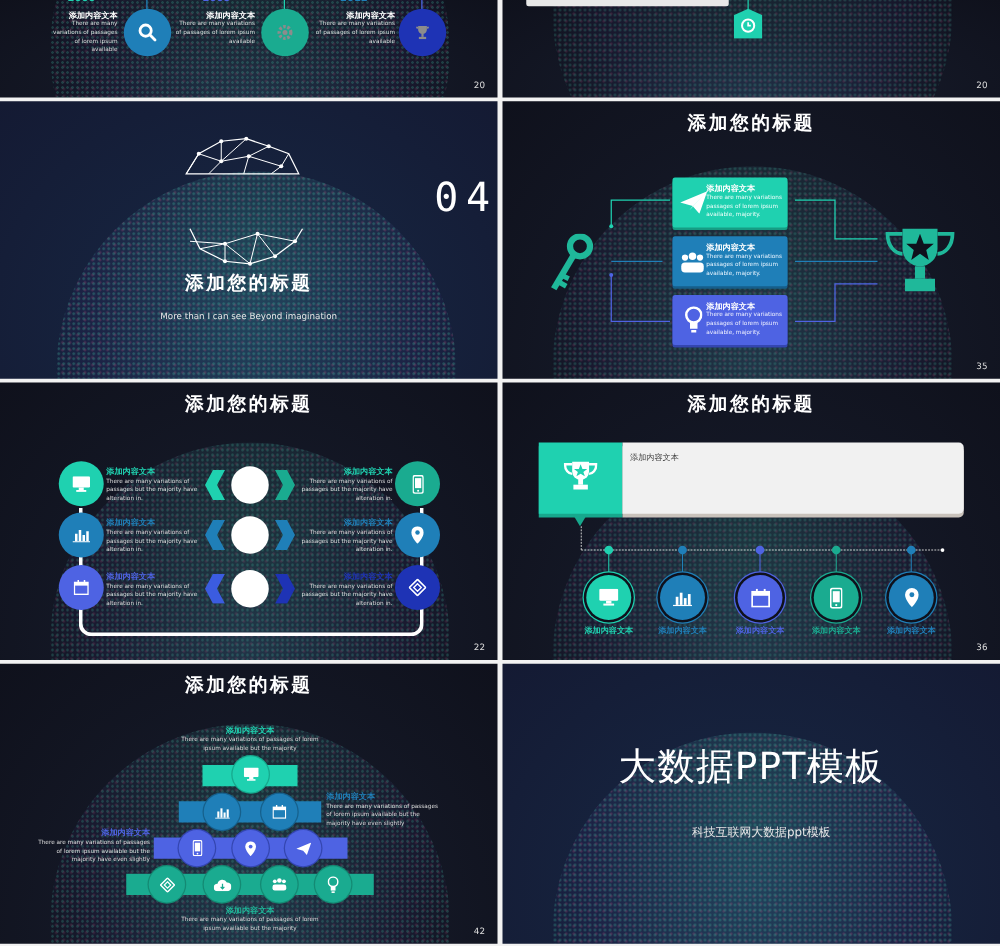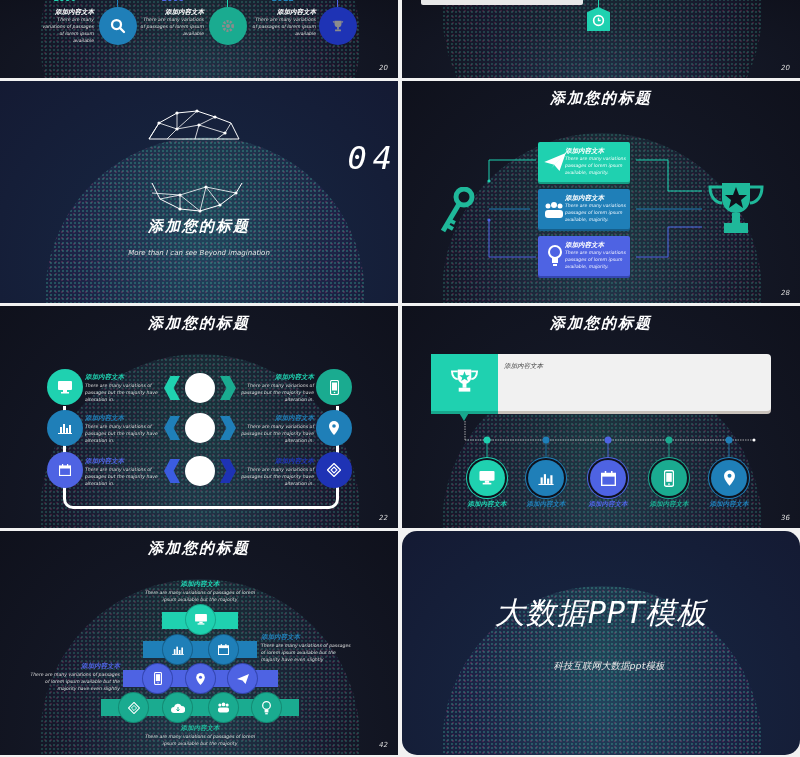--- a/index.html
+++ b/index.html
@@ -1,19 +1,19 @@
 <!DOCTYPE html>
 <html><head>
 <meta charset="utf-8">
 <style>
   html, body { margin:0; padding:0; }
   body { width:800px; height:757px; background:#f2f2f2; position:relative; overflow:hidden;
          font-family:"DejaVu Sans", "Liberation Sans", sans-serif; }
   .slide { position:absolute; overflow:hidden; color:#fff;
-    background: radial-gradient(ellipse at 50% 95%, #1c2a3c 0%, #141826 45%, #0f111c 100%); font-style: italic; }
+    background: radial-gradient(ellipse at 50% 95%, #1c2a3c 0%, #141826 45%, #0f111c 100%); }
   .slide.blue { background: radial-gradient(ellipse at 50% 80%, #1b3150 0%, #16223d 45%, #141a33 100%); }
   .globe { position:absolute; border-radius:50%; pointer-events:none;
     background:
       radial-gradient(circle, rgba(70,200,170,0.30) 0.8px, transparent 1.3px) 0 0/4px 4px,
       radial-gradient(circle, rgba(220,90,140,0.22) 0.9px, transparent 1.4px) 2px 2px/6px 6px,
       radial-gradient(ellipse at 50% 20%, rgba(60,150,140,0.25), rgba(60,40,110,0.20) 60%, rgba(20,20,40,0) 80%);
     opacity:0.75; }
   .slide-num { position:absolute; right:10px; bottom:6px; font-size:7px; color:#ddd; }
   .slide-title { position:absolute; left:0; right:0; text-align:center; font-size:15px; font-weight:bold;
     letter-spacing:2px; color:#fff; top:8px; }
@@ -187,21 +187,21 @@
     <span style="position:absolute;left:10px;top:9px;">
       <svg width="14" height="22" viewBox="0 0 14 22">
           <circle cx="7" cy="7" r="6" fill="none" stroke="#fff" stroke-width="2"></circle>
           <rect x="4" y="13" width="6" height="5" fill="#fff"></rect>
           <rect x="5" y="19" width="4" height="2" fill="#fff"></rect>
         </svg>
     </span>
     <div class="cn-small" style="position:absolute;left:27px;top:5px;">添加内容文本</div>
     <div class="en-small" style="position:absolute;left:27px;top:13px;width:62px;color:#eef0ff;">There are many variations passages of lorem ipsum available, majority.</div>
   </div>
-  <div class="slide-num">28</div>
+  <div class="slide-num">35</div>
 </div>
 
 <div class="slide" style="left:0;top:306px;width:398px;height:222px;">
   <div class="globe" style="left:40px;top:48px;width:320px;height:320px;"></div>
   <div class="slide-title">添加您的标题</div>
 
   <div style="position:absolute;left:63px;top:100px;width:270px;height:100px;border:3px solid #fff;border-top:none;border-radius:0 0 10px 10px;"></div>
 
   <div class="circle" style="left:47px;top:63px;width:36px;height:36px;background:#1fd1b0;">
     <span>
@@ -512,17 +512,17 @@
         <svg width="9" height="14" viewBox="0 0 14 22">
           <circle cx="7" cy="7" r="6" fill="none" stroke="#fff" stroke-width="2"></circle>
           <rect x="4" y="13" width="6" height="5" fill="#fff"></rect>
           <rect x="5" y="19" width="4" height="2" fill="#fff"></rect>
         </svg>
       </span>
   </div>
   <div class="slide-num">42</div>
 </div>
 
-<div class="slide blue" style="left:402px;top:531px;width:398px;height:224px;border-radius:15px;">
+<div class="slide blue" style="left:402px;top:531px;width:398px;height:224px;">
   <div class="globe" style="left:40px;top:55px;width:320px;height:320px;opacity:0.95;"></div>
   <div style="position:absolute;left:0;right:0;top:62px;text-align:center;font-size:30px;letter-spacing:1px;color:#fff;font-weight:normal;">大数据PPT模板</div>
   <div style="position:absolute;left:0;right:0;top:129px;text-align:center;font-size:9.5px;color:#e6e6e6;margin-left:16px;">科技互联网大数据ppt模板</div>
 </div>
 
 </body></html>

